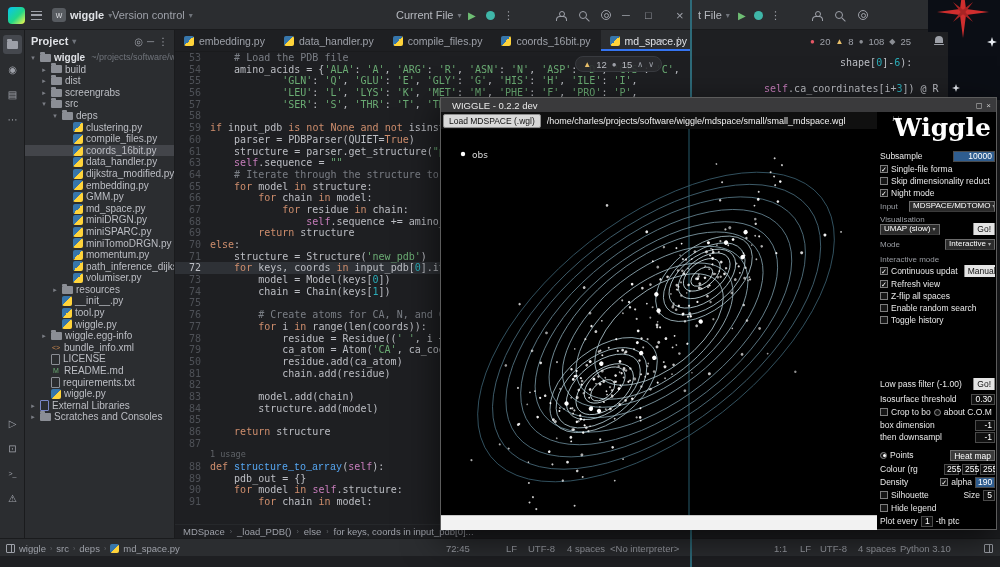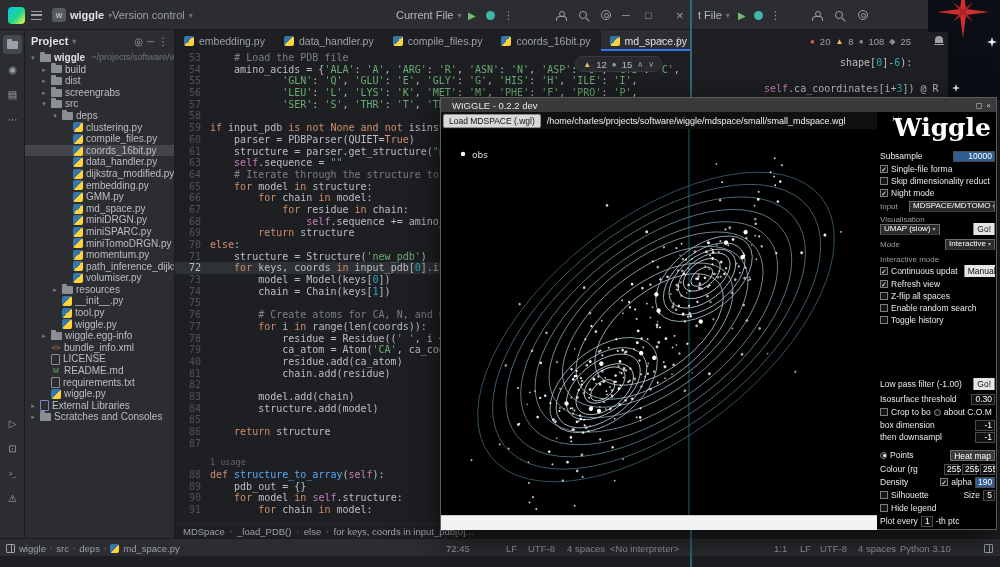--- a/index.html
+++ b/index.html
@@ -64,22 +64,22 @@
   .tabbar-icons{position:absolute;right:6px;top:0;height:22px;display:flex;align-items:center;gap:10px;color:#9da0a8;font-size:9px;}
   #inspections{position:absolute;right:28px;top:26px;height:16px;display:flex;align-items:center;gap:5px;
     background:rgba(43,45,48,.92);border:1px solid #393b40;border-radius:8px;padding:0 7px;font-size:9.5px;color:#bcbec4;z-index:5;}
   #inspections .w{color:#e8bf6a;font-size:8px;}
   #inspections .g{color:#9da0a8;font-size:8px;}
   #code{position:absolute;left:0;right:0;top:22px;bottom:14px;overflow:hidden;font-family:"DejaVu Sans Mono",monospace;font-size:10px;}
   .cl{height:11.7px;line-height:11.7px;white-space:pre;color:#bcbec4;}
   .cl .ln{display:inline-block;width:26px;text-align:right;margin-right:9px;color:#4e5157;}
   .cl.hl{background:#2e3136;}
   .cl.hl .ln{color:#bcbec4;}
-  .cl.inlay{color:#5f6368;font-size:8.5px;padding-left:35px;margin-top:8px;}
-  .s{color:#6aab73;} .k{color:#cf8e6d;} .cm{color:#7a7e85;} .n{color:#2aacb8;} .sf{color:#c77dbb;} .fn{color:#56a8f5;}
+  .cl.inlay{color:#5f6368;font-size:8.5px;padding-left:35px;}
+  .s{color:#6aab73;} .k{color:#cf8e6d;} .cm{color:#7a7e85;} .n{color:#2aacb8;} .sf{color:#c77dbb;} .fn{color:#56a8f5;font-family:Liberation Mono, monospace;}
   #bcrumb{position:absolute;left:0;right:0;bottom:0;height:14px;background:#1e1f22;border-top:1px solid #26282b;
     display:flex;align-items:center;gap:5px;padding:0 8px;font-size:9.5px;color:#9da0a8;white-space:nowrap;}
   #bcrumb .sep{color:#5f6368;font-size:7px;}
 
   
   .sbar{position:absolute;left:0;right:0;bottom:11px;height:18px;background:#2b2d30;border-top:1px solid #1a1b1d;font-size:9.5px;color:#9da0a8;}
   .sbar .seg{position:absolute;top:0;height:18px;display:flex;align-items:center;gap:4px;white-space:nowrap;}
   .below-sbar{position:absolute;left:0;right:0;bottom:0;height:11px;background:#1e1f22;}
   .grid-ic{width:9px;height:9px;border:1px solid #9da0a8;border-radius:1px;position:relative;}
   .grid-ic::after{content:'';position:absolute;left:3.5px;top:0;bottom:0;width:1px;background:#9da0a8;}
@@ -412,21 +412,21 @@
         <div class="cl"><span class="ln">70</span><span class="ct"><span class="k">else</span>:</span></div>
         <div class="cl"><span class="ln">71</span><span class="ct">    structure = Structure(<span class="s">'new_pdb'</span>)</span></div>
         <div class="cl hl"><span class="ln">72</span><span class="ct">    <span class="k">for</span> keys, coords <span class="k">in</span> input_pdb[<span class="n">0</span>].items():</span></div>
         <div class="cl"><span class="ln">73</span><span class="ct">        model = Model(keys[<span class="n">0</span>])</span></div>
         <div class="cl"><span class="ln">74</span><span class="ct">        chain = Chain(keys[<span class="n">1</span>])</span></div>
         <div class="cl"><span class="ln">75</span><span class="ct"></span></div>
         <div class="cl"><span class="ln">76</span><span class="ct">        <span class="cm"># Create atoms for CA, N, and C coordinates</span></span></div>
         <div class="cl"><span class="ln">77</span><span class="ct">        <span class="k">for</span> i <span class="k">in</span> range(len(coords)):</span></div>
         <div class="cl"><span class="ln">78</span><span class="ct">            residue = Residue((<span class="s">' '</span>, i + <span class="n">1</span>, <span class="s">' '</span>), <span class="s">'GLY'</span>, <span class="s">''</span>)</span></div>
         <div class="cl"><span class="ln">79</span><span class="ct">            ca_atom = Atom(<span class="s">'CA'</span>, ca_coords[i], <span class="n">0</span>, <span class="n">1</span>, <span class="s">' '</span>, <span class="s">'CA'</span>, i)</span></div>
-        <div class="cl"><span class="ln">40</span><span class="ct">            residue.add(ca_atom)</span></div>
+        <div class="cl"><span class="ln">50</span><span class="ct">            residue.add(ca_atom)</span></div>
         <div class="cl"><span class="ln">81</span><span class="ct">            chain.add(residue)</span></div>
         <div class="cl"><span class="ln">82</span><span class="ct"></span></div>
         <div class="cl"><span class="ln">83</span><span class="ct">        model.add(chain)</span></div>
         <div class="cl"><span class="ln">84</span><span class="ct">        structure.add(model)</span></div>
         <div class="cl"><span class="ln">85</span><span class="ct"></span></div>
         <div class="cl"><span class="ln">86</span><span class="ct">    <span class="k">return</span> structure</span></div>
         <div class="cl"><span class="ln">87</span><span class="ct"></span></div>
         <div class="cl inlay">1 usage</div>
         <div class="cl"><span class="ln">88</span><span class="ct"><span class="k">def</span> <span class="fn">structure_to_array</span>(<span class="sf">self</span>):</span></div>
         <div class="cl"><span class="ln">89</span><span class="ct">    pdb_out = {}</span></div>

